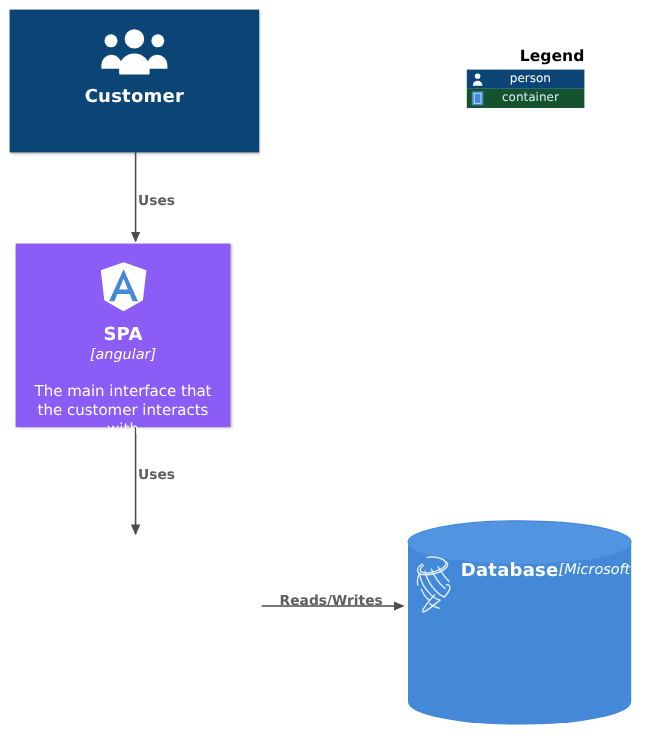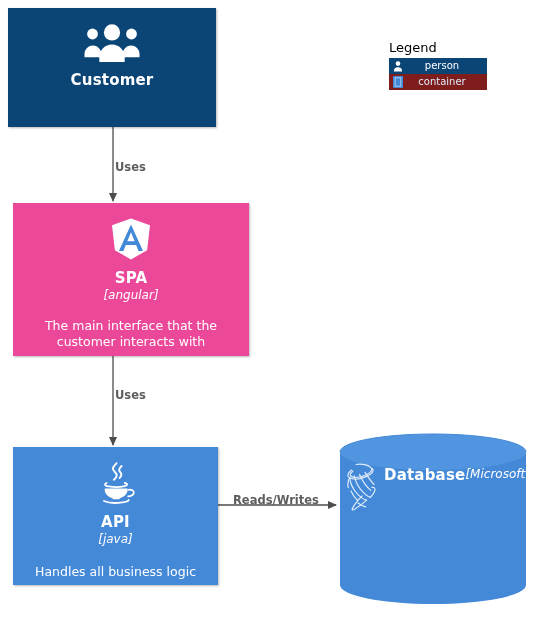--- a/index.html
+++ b/index.html
@@ -66,23 +66,23 @@
     justify-content: flex-start;
   }
   #node-customer .icon-wrap { margin-top: 16px; }
   #node-customer .node-title { margin-top: 9px; }
   #node-customer .node-desc { margin-top: 14px; }
 
   
   #node-spa {
     left: 13px;
     top: 203px;
-    width: 236px;
+    width: 179px;
     height: 153px;
-    background: #ec4899;
+    background: #8b5cf6;
     justify-content: flex-start;
     align-items: center;
   }
   #node-spa .icon-wrap { margin-top: 14px; }
   #node-spa .node-title { margin-top: 8px; }
   #node-spa .node-desc { margin-top: 16px; }
 
   #node-api {
     left: 13px;
     top: 447px;
@@ -148,35 +148,35 @@
 
   
   #legend {
     position: absolute;
     left: 389px;
     top: 40px;
     width: 98px;
   }
   #legend .legend-title {
     font-size: 13px;
-    font-weight: normal;
+    font-weight: bold;
     color: #000000;
-    text-align: left;
+    text-align: right;
     line-height: 1.25;
     margin-bottom: 2px;
   }
   #legend .legend-row {
     display: flex;
     align-items: center;
     height: 16px;
     padding-left: 4px;
     box-sizing: border-box;
   }
   #legend .legend-row.person   { background: #0b4576; }
-  #legend .legend-row.container{ background: #7f1d1d; }
+  #legend .legend-row.container{ background: #14532d; }
   #legend .legend-swatch {
     width: 10px;
     height: 12px;
     flex: 0 0 auto;
     line-height: 0;
   }
   #legend .legend-label {
     flex: 1 1 auto;
     text-align: center;
     font-size: 10px;
@@ -231,37 +231,20 @@
       <svg width="42" height="44" viewBox="0 0 42 44" xmlns="http://www.w3.org/2000/svg">
         <path d="M21 1.5 L40 8.2 L37.1 33.2 L21 42.4 L4.9 33.2 L2 8.2 z" fill="#ffffff"></path>
         <path d="M21 7.4 L21 7.4 L8.9 34.0 L13.4 34.0 L15.8 27.9 L26.1 27.9 L28.5 34.0 L33.0 34.0 z M24.6 24.2 L17.3 24.2 L21 15.3 z" fill="#4489d8"></path>
       </svg>
     </span>
     <div class="node-title">SPA</div>
     <div class="node-tech">[angular]</div>
     <div class="node-desc">The main interface that the customer interacts with</div>
   </div>
 
-  <div class="node" id="node-api">
-    <span class="icon-wrap">
-      <svg width="44" height="46" viewBox="0 0 44 46" xmlns="http://www.w3.org/2000/svg">
-        <g fill="none" stroke="#ffffff" stroke-width="1.9" stroke-linecap="round">
-          <path d="M22.6 2.2 c-3.0 3.0 -5.4 5.3 -1.9 8.6 c3.3 3.1 2.1 5.4 -0.8 8.0"></path>
-          <path d="M27.6 5.0 c-2.1 2.2 -3.6 3.8 -1.4 6.1 c2.2 2.3 1.3 4.0 -0.6 5.9"></path>
-        </g>
-        <path d="M12.6 22.0 c-3.0 1.1 -1.6 2.8 2.0 3.4 c5.0 0.9 11.8 0.8 15.9 -0.2 c1.5 -0.4 2.7 -1.0 2.7 -1.6 c0 -0.7 -1.0 -1.3 -2.4 -1.6" fill="none" stroke="#ffffff" stroke-width="1.8" stroke-linecap="round"></path>
-        <path d="M11.5 27.6 l21.4 0 a0.9 0.9 0 0 1 0.9 1.0 c-0.5 4.6 -3.8 7.8 -8.2 8.6 l0 1.1 l-6.9 0 l0 -1.1 c-4.4 -0.8 -7.6 -4.0 -8.1 -8.6 a0.9 0.9 0 0 1 0.9 -1.0 z" fill="#ffffff"></path>
-        <path d="M34.6 28.8 c3.0 -0.4 5.2 0.6 5.2 2.6 c0 2.1 -2.5 3.5 -5.7 4.0" fill="none" stroke="#ffffff" stroke-width="1.8" stroke-linecap="round"></path>
-        <path d="M10.0 40.0 c4.0 1.9 12.0 2.4 18.4 1.4 c3.4 -0.5 5.8 -1.4 6.3 -2.3" fill="none" stroke="#ffffff" stroke-width="1.9" stroke-linecap="round"></path>
-      </svg>
-    </span>
-    <div class="node-title">API</div>
-    <div class="node-tech">[java]</div>
-    <div class="node-desc">Handles all business logic</div>
-  </div>
 
   <div class="node" id="node-db">
     <svg class="cyl-svg" viewBox="0 0 190 171" xmlns="http://www.w3.org/2000/svg">
       <path d="M2 19 L2 152 a93 19 0 0 0 186 0 L188 19 z" fill="#4489d8"></path>
       <ellipse cx="95" cy="19" rx="93" ry="18" fill="#5194df"></ellipse>
       <path d="M2 19 a93 18 0 0 1 186 0" fill="none" stroke="#4489d8" stroke-width="1"></path>
     </svg>
     <div class="cyl-content">
       <span class="icon-wrap">
         <svg width="46" height="52" viewBox="0 0 46 52" xmlns="http://www.w3.org/2000/svg">

